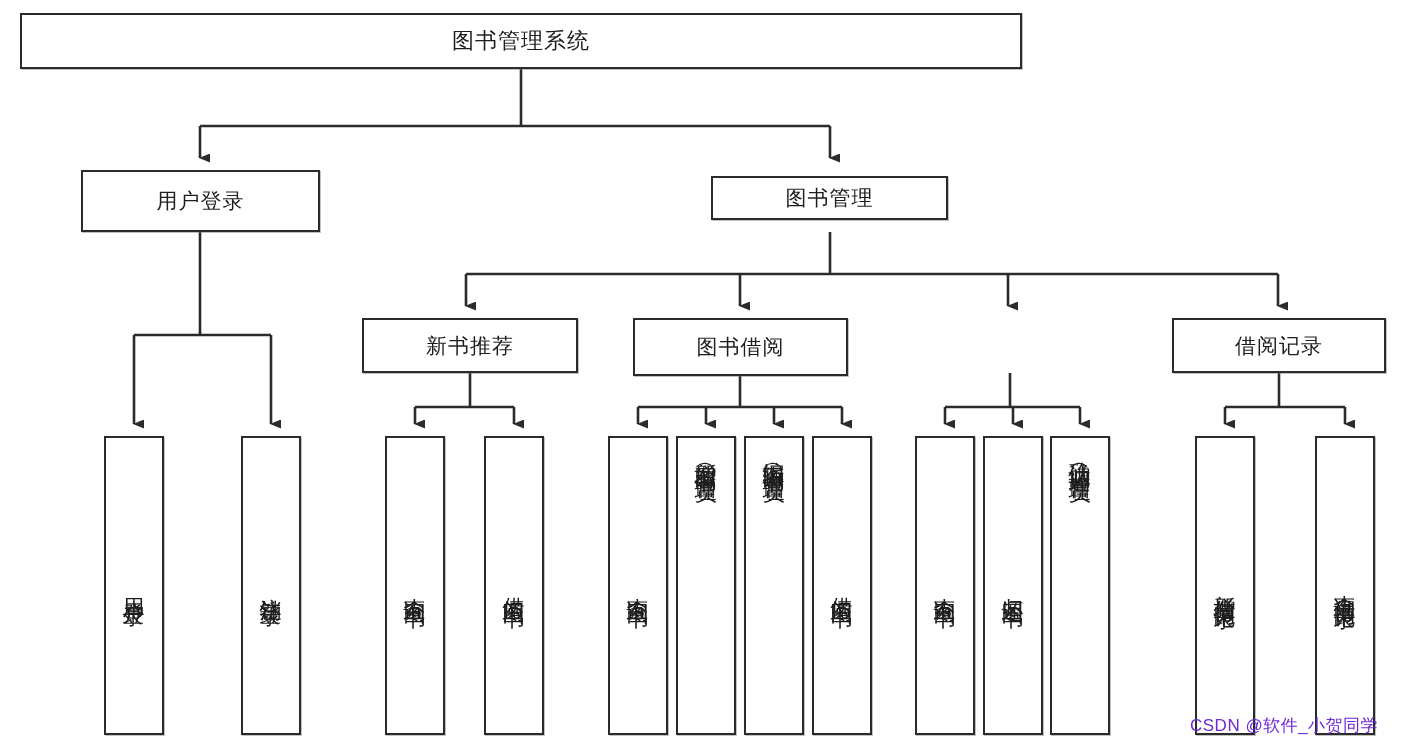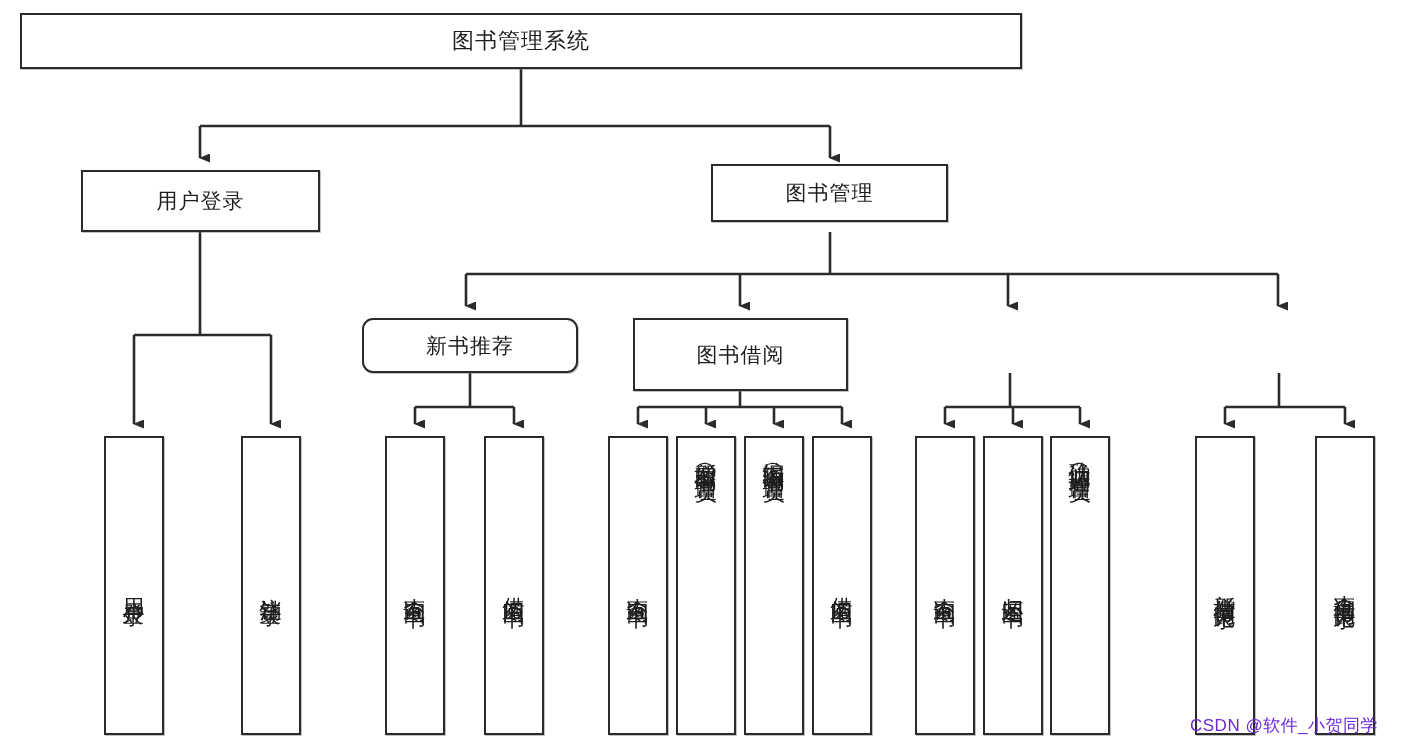--- a/index.html
+++ b/index.html
@@ -125,24 +125,25 @@
       <path d="M1279,373 L1279,407"></path>
       <path d="M1225,407 L1345,407"></path>
       <path d="M1225,407 L1225,424" marker-end="url(#arrow)"></path>
       <path d="M1345,407 L1345,424" marker-end="url(#arrow)"></path>
     </g>
   </svg>
 
   <div class="node h root" style="left:20px; top:13px; width:1002px; height:56px;">图书管理系统</div>
 
   <div class="node h" style="left:81px; top:170px; width:239px; height:62px;">用户登录</div>
-  <div class="node h" style="left:711px; top:164px; width:237px; height:58px;">图书管理</div>
+  <div class="node h" style="left:711px; top:176px; width:237px; height:44px;">图书管理</div>
 
-  <div class="node h" style="left:362px; top:318px; width:216px; height:55px;border-radius:11px;">新书推荐</div>
-  <div class="node h" style="left:633px; top:318px; width:215px; height:73px;">图书借阅</div>
+  <div class="node h" style="left:362px; top:318px; width:216px; height:55px;">新书推荐</div>
+  <div class="node h" style="left:633px; top:318px; width:215px; height:58px;">图书借阅</div>
+  <div class="node h" style="left:1172px; top:318px; width:214px; height:55px;">借阅记录</div>
 
   <div class="node v mid" style="left:104px; top:436px; width:60px; height:299px;">用户登录</div>
   <div class="node v mid" style="left:241px; top:436px; width:60px; height:299px;">注销登录</div>
 
   <div class="node v mid" style="left:385px; top:436px; width:60px; height:299px;">查询图书</div>
   <div class="node v mid" style="left:484px; top:436px; width:60px; height:299px;">借阅图书</div>
 
   <div class="node v mid" style="left:608px; top:436px; width:60px; height:299px;">查询图书</div>
   <div class="node v" style="left:676px; top:436px; width:60px; height:299px;">新增图书（管理员）</div>
   <div class="node v" style="left:744px; top:436px; width:60px; height:299px;">编辑图书（管理员）</div>

